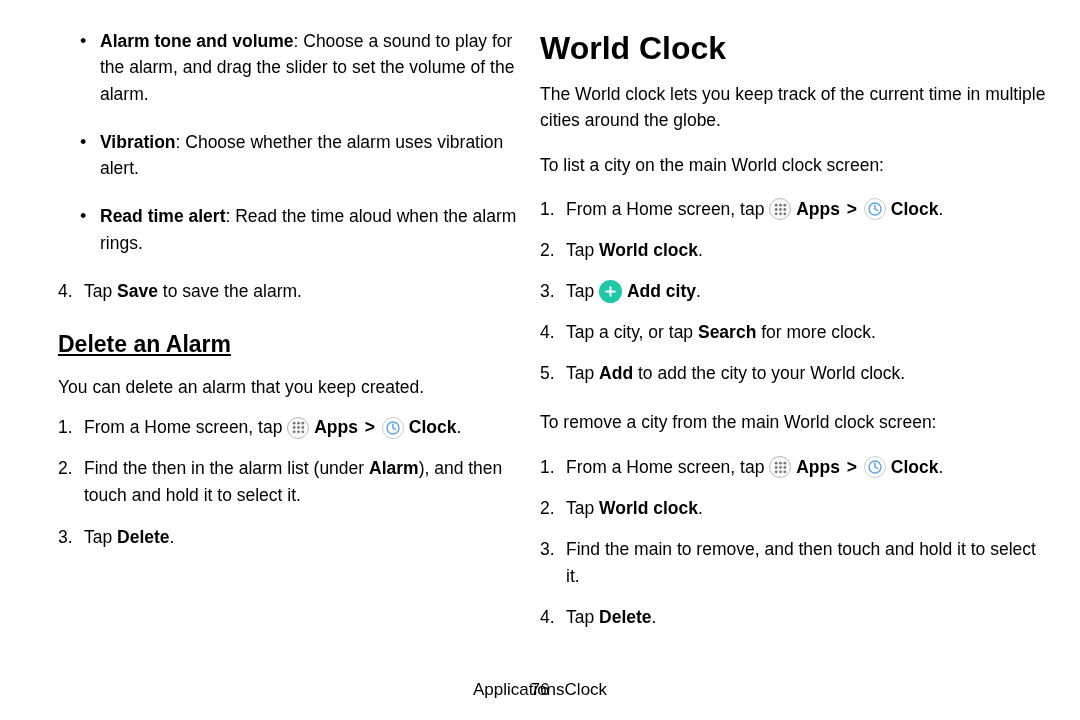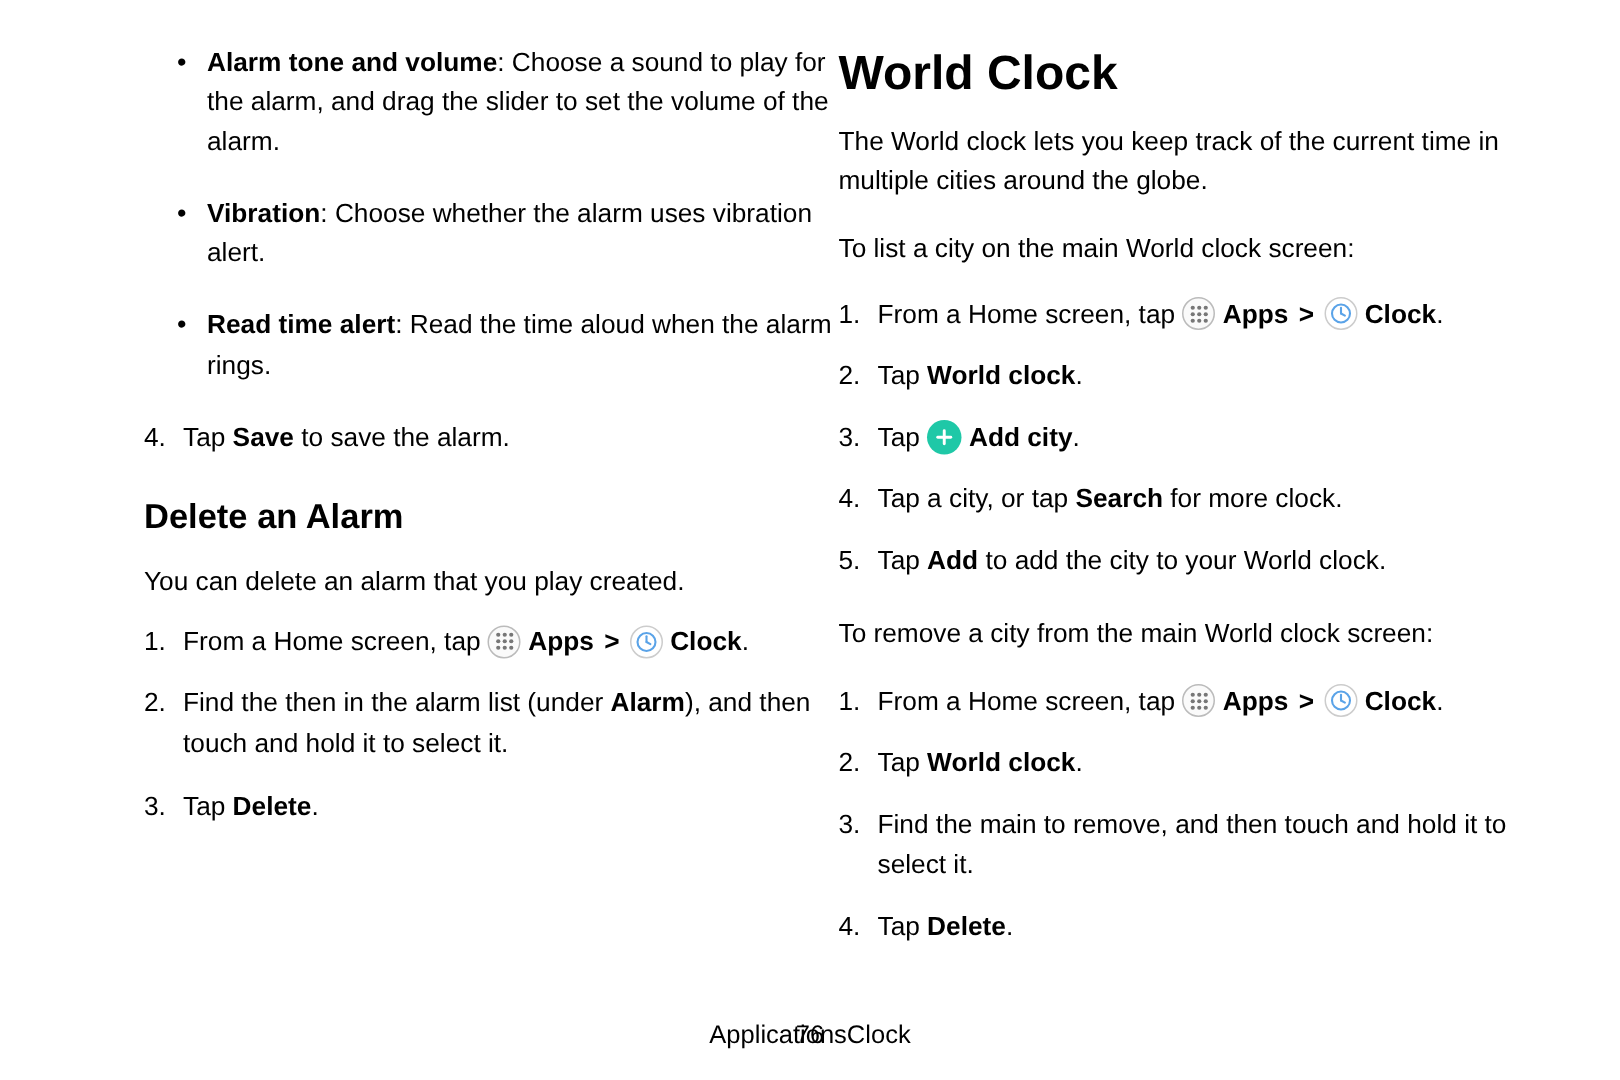--- a/index.html
+++ b/index.html
@@ -6,21 +6,20 @@
   html, body { width: 1080px; height: 720px; }
   body {
     font-family: Arial, Helvetica, sans-serif;
     color: #000;
     background: #fff;
     position: relative;
   }
   .page {
     display: flex;
     padding: 28px 30px 0 30px;
-    margin-left: 38px;
   }
   .col {
     flex: 1;
     min-width: 0;
   }
   .bullets { list-style: none; }
   .bullets li {
     position: relative;
     padding-left: 22px;
     margin-bottom: 22px;
@@ -41,20 +40,21 @@
     line-height: 1.55;
     margin-bottom: 14px;
     padding-left: 28px;
   }
   .numitem .num { width: 26px; flex-shrink: 0; }
   .numitem .body { flex: 1; }
   h2.section {
     font-size: 23px;
     font-weight: 700;
     margin: 26px 0 16px 28px;
+    text-decoration: underline;
   }
   h1.bigsection {
     font-size: 32px;
     font-weight: 700;
     margin: 2px 0 14px 0;
   }
   p.lead {
     font-size: 17.5px;
     line-height: 1.5;
     margin-bottom: 18px;
@@ -125,21 +125,21 @@
     </div>
 
     <div class="numitem">
       <span class="num">4.</span>
       <span class="body">
         <span>Tap </span><span class="b">Save</span><span> to save the alarm.</span>
       </span>
     </div>
 
     <h2 class="section">Delete an Alarm</h2>
-    <p class="plain">You can delete an alarm that you play created.</p>
+    <p class="plain">You can delete an alarm that you keep created.</p>
 
     <div class="numitem">
       <span class="num">1.</span>
       <span class="body">
         <span>From a Home screen, tap </span>
         <span class="icon icon-apps">
           <svg viewBox="0 0 12 12">
               <g fill="#777">
                 <circle cx="2" cy="2" r="1.3"></circle>
                 <circle cx="6" cy="2" r="1.3"></circle>

